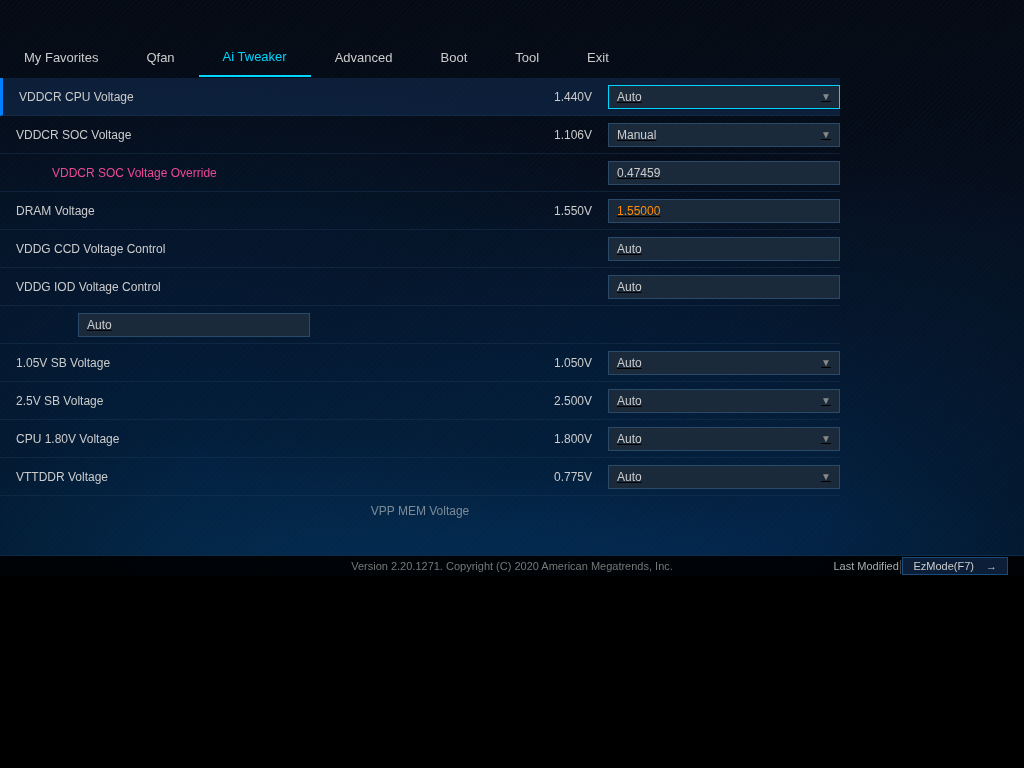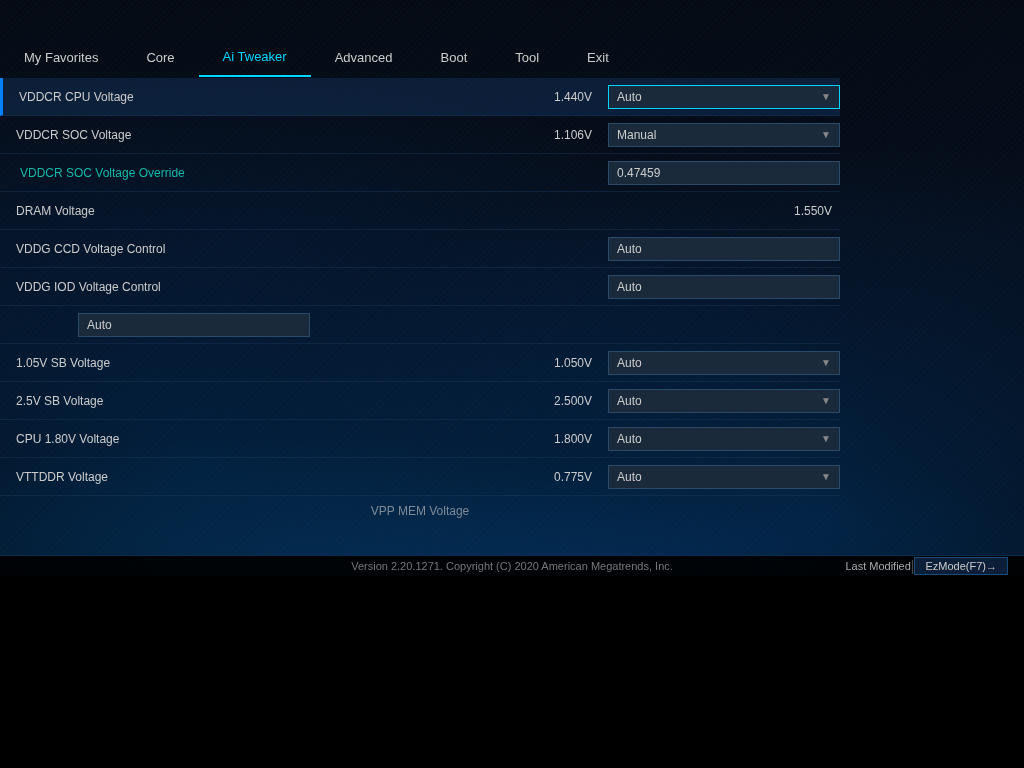--- a/index.html
+++ b/index.html
@@ -203,37 +203,38 @@
     }
 
     .voltage-label {
       flex: 1;
       color: #ccc;
       font-size: 12px;
       padding: 8px 16px;
     }
 
     .voltage-label.indented {
-      padding-left: 20px;
-      color: #14b8a6;
+      padding-left: 52px;
+      color: #ec4899;
     }
 
     .voltage-value {
       color: #ccc;
       font-size: 12px;
       width: 70px;
       text-align: right;
       padding-right: 8px;
       flex-shrink: 0;
     }
 
     .voltage-control {
       width: 240px;
       flex-shrink: 0;
       padding: 4px 8px;
+      text-decoration: underline;
     }
 
     .dropdown-control {
       width: 232px;
       background: #1a2a3a;
       border: 1px solid #2a4a6a;
       color: #ccc;
       font-size: 12px;
       padding: 4px 8px;
       display: flex;
@@ -409,21 +410,21 @@
 
     .ezmode-btn {
       background: rgba(20, 50, 90, 0.6);
       border: 1px solid #1a4a7a;
       color: #ccc;
       font-size: 11px;
       padding: 2px 10px;
       cursor: pointer;
       display: flex;
       align-items: center;
-      gap: 0;
+      gap: 12px;
     }
   </style>
 </head>
 <body>
 
 <div class="main-container">
   <div class="bg-overlay"></div>
   <div class="bg-lines"></div>
   <div class="bg-circuit"></div>
 
@@ -466,21 +467,21 @@
         <span>Search(F9)</span>
       </div>
     </div>
   </div>
 
   <div class="navbar">
     <div class="nav-item myfav">
       <span>My Favorites</span>
     </div>
     <div class="nav-item">
-      <span>Core</span>
+      <span>Qfan</span>
     </div>
     <div class="nav-item active">
       <span>Ai Tweaker</span>
     </div>
     <div class="nav-item">
       <span>Advanced</span>
     </div>
     <div class="nav-item">
       <span>Boot</span>
     </div>
@@ -519,20 +520,23 @@
         <div class="voltage-row">
           <div class="voltage-label indented">VDDCR SOC Voltage Override</div>
           <div class="voltage-value"></div>
           <div class="voltage-control">
             <div class="text-control">0.47459</div>
           </div>
         </div>
         <div class="voltage-row">
           <div class="voltage-label">DRAM Voltage</div>
           <div class="voltage-value">1.550V</div>
+          <div class="voltage-control">
+            <div class="text-control highlighted-val" style="color: rgb(255, 140, 0);">1.55000</div>
+          </div>
         </div>
         <div class="voltage-row">
           <div class="voltage-label">VDDG CCD Voltage Control</div>
           <div class="voltage-value"></div>
           <div class="voltage-control">
             <div class="text-control">Auto</div>
           </div>
         </div>
         <div class="voltage-row">
           <div class="voltage-label">VDDG IOD Voltage Control</div>

